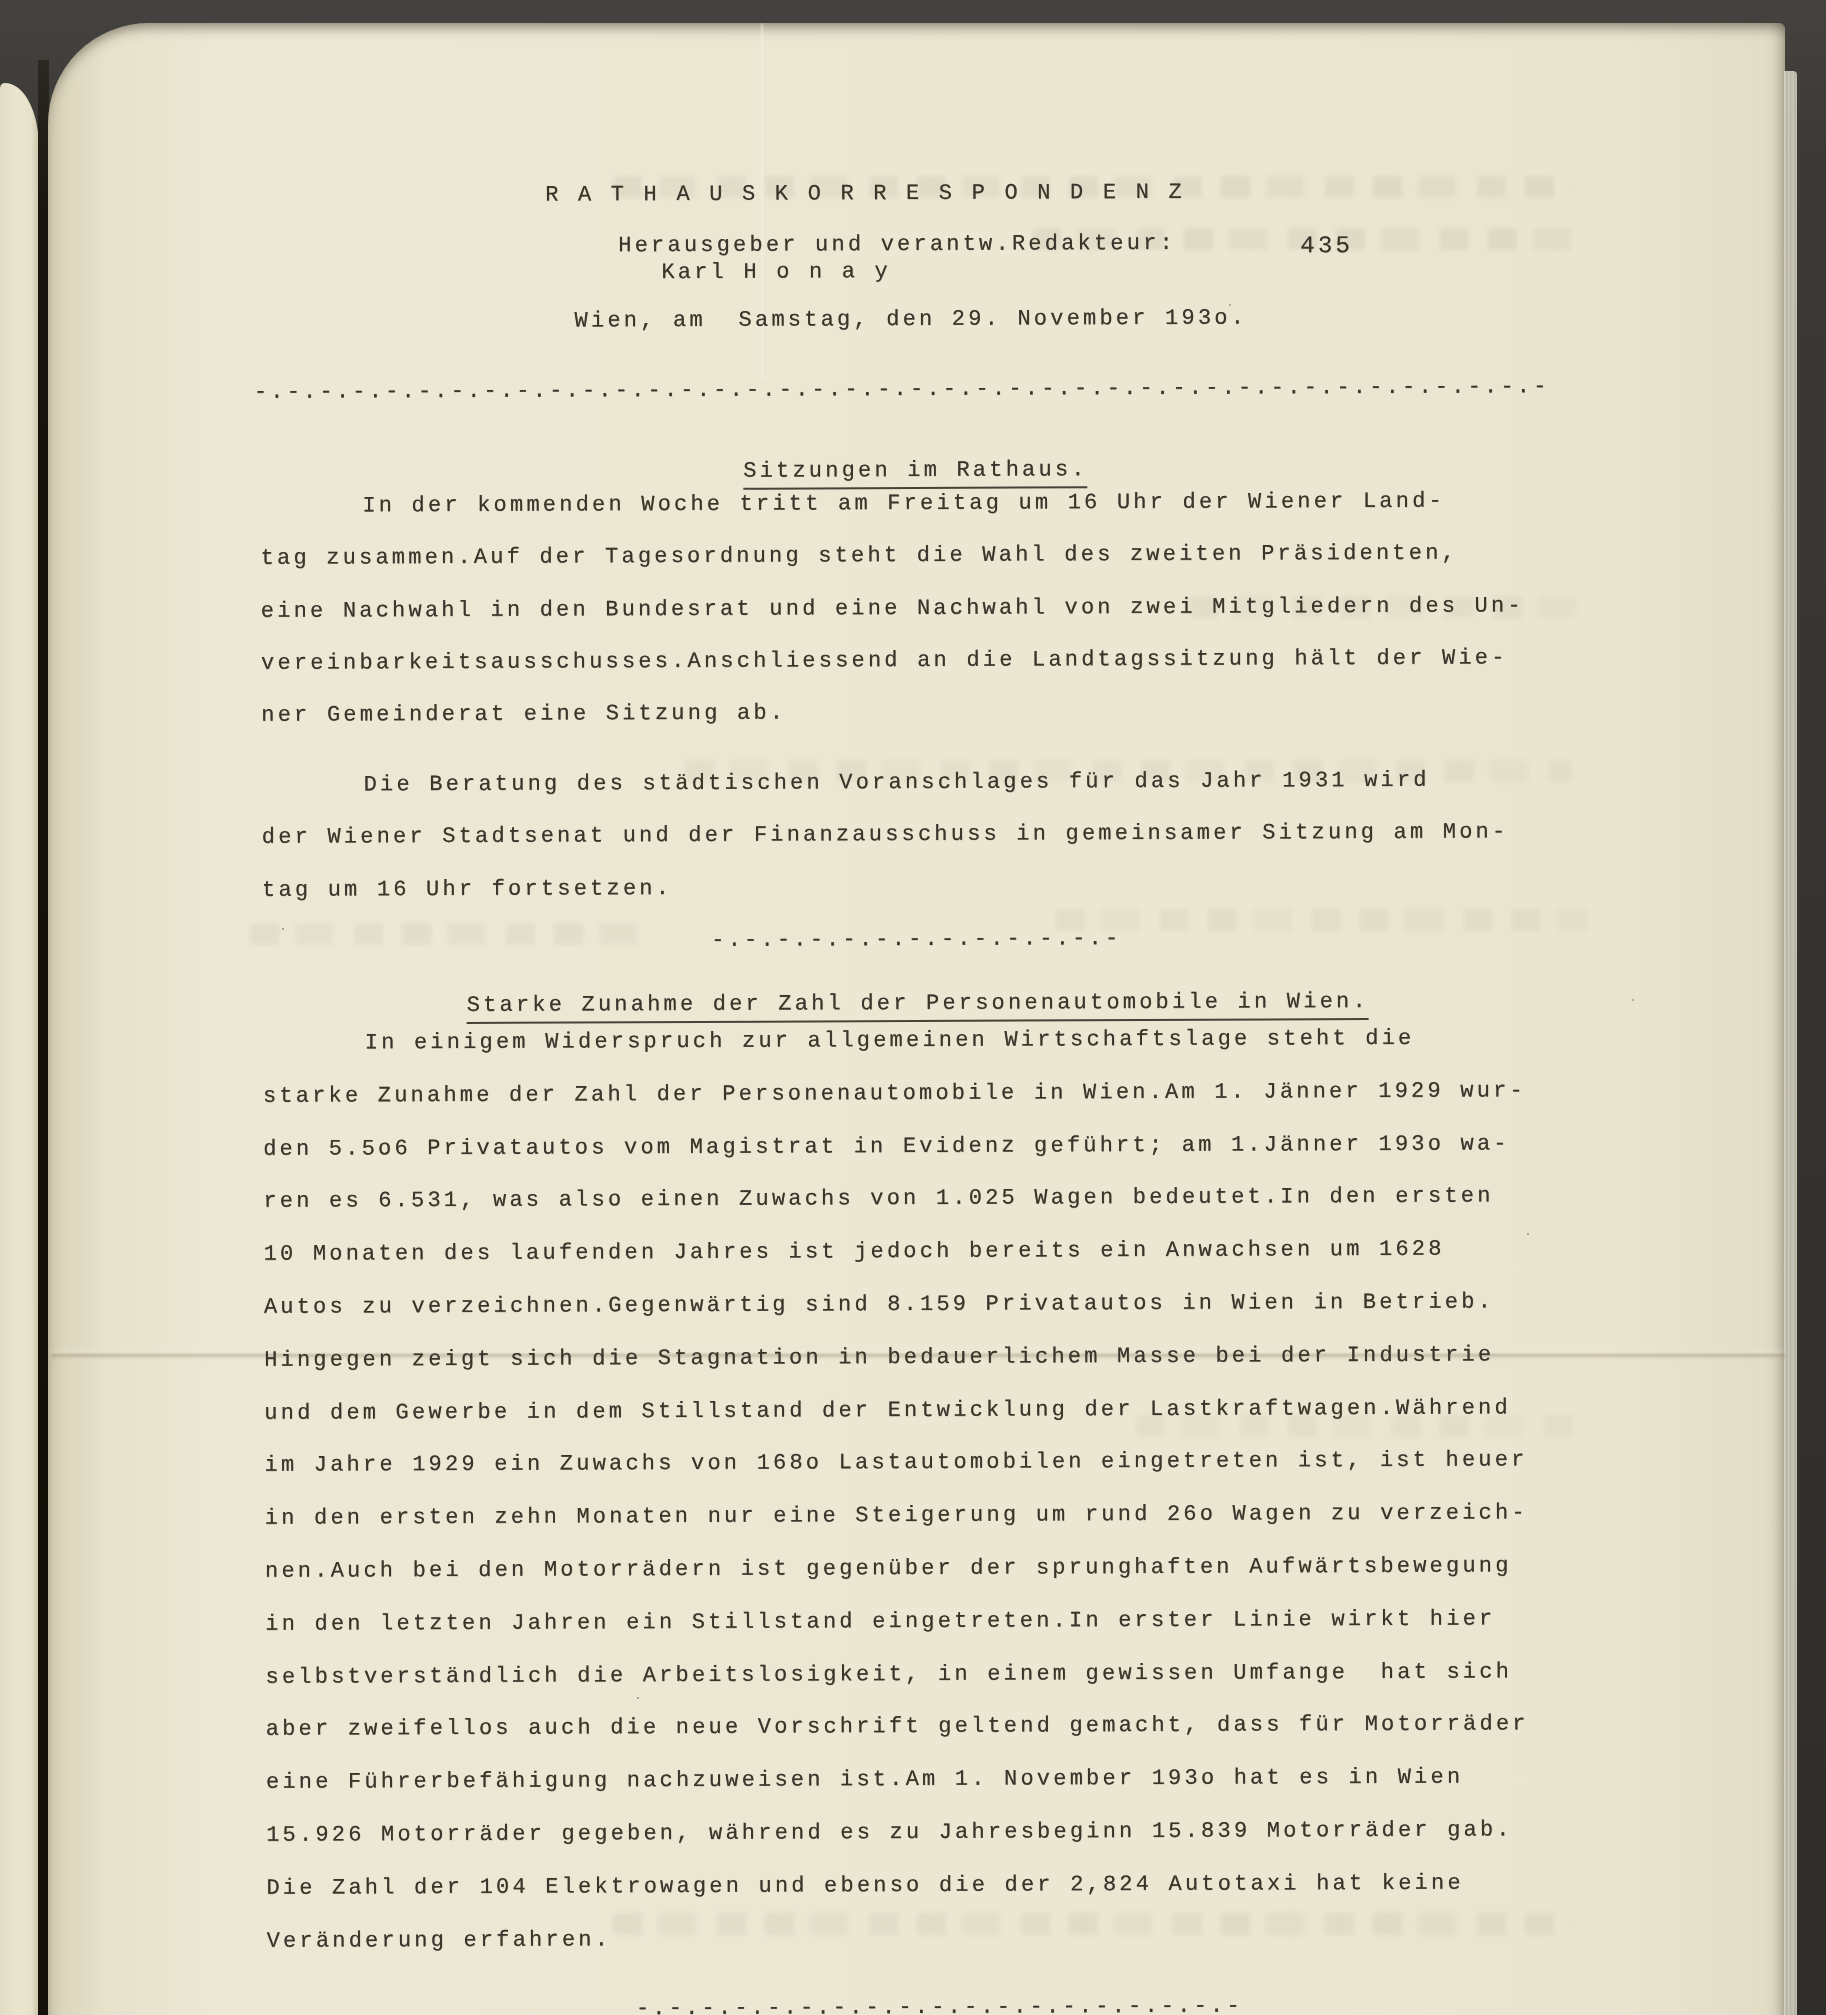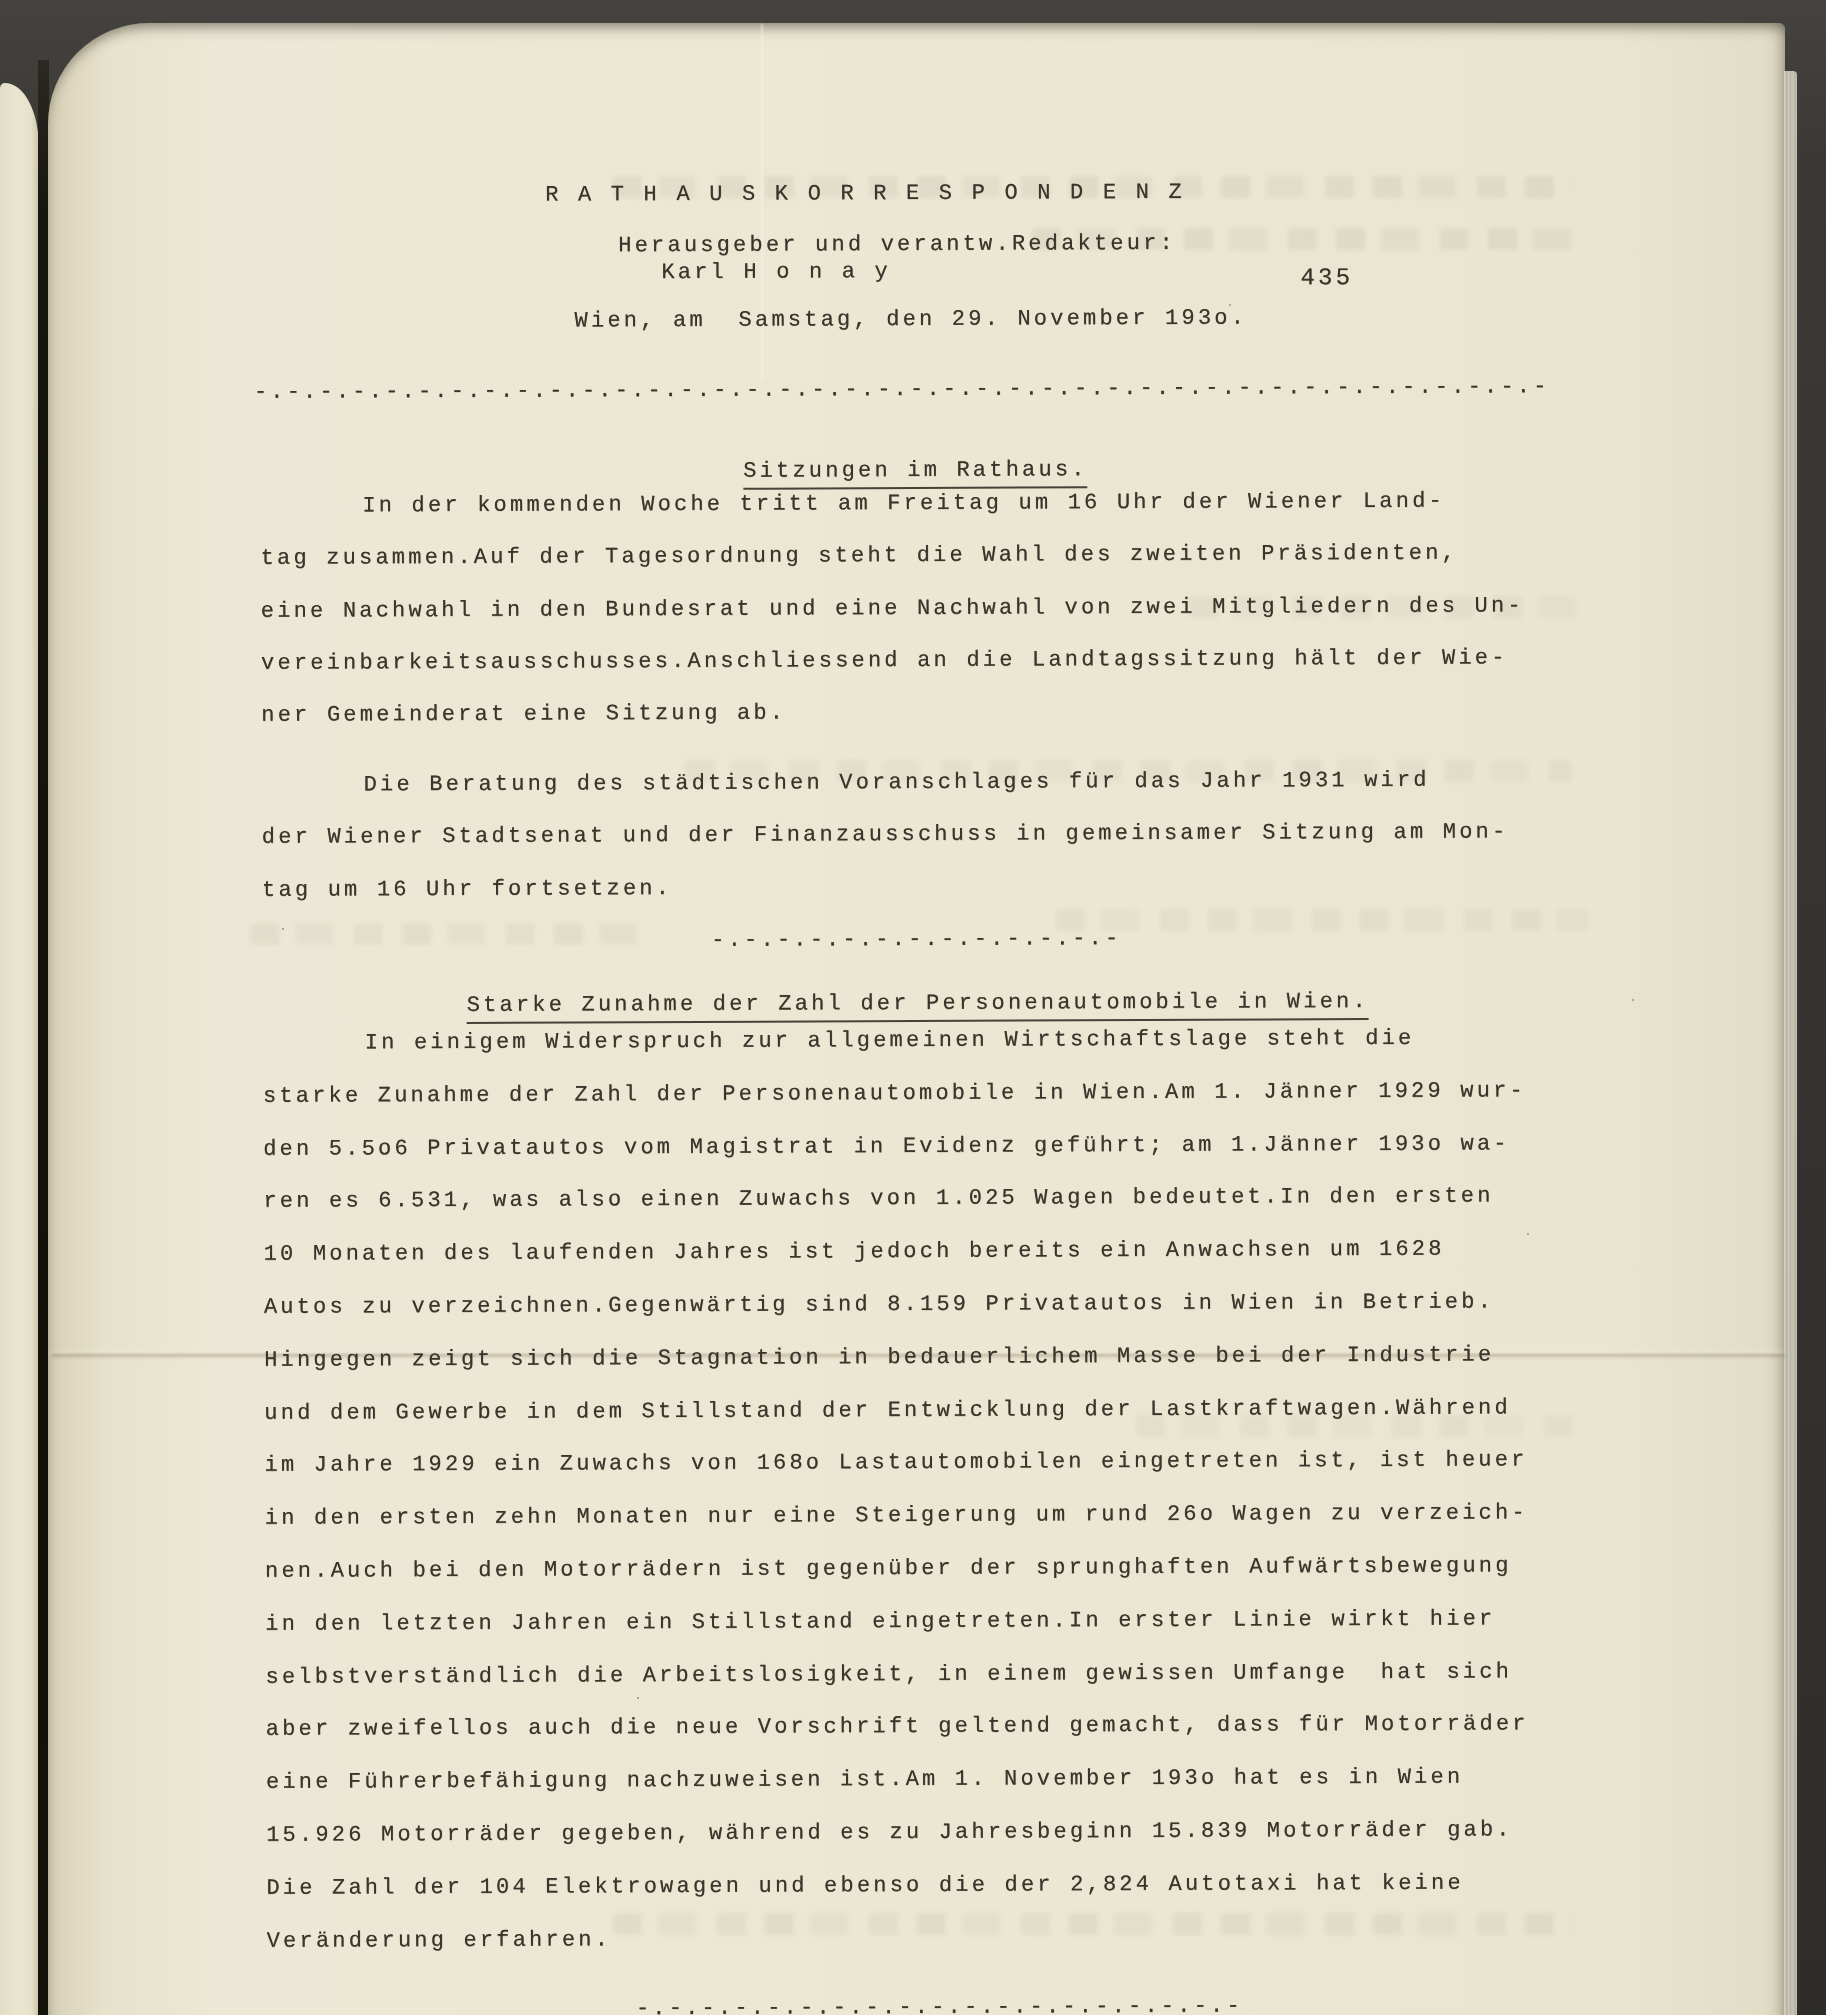--- a/index.html
+++ b/index.html
@@ -84,21 +84,21 @@
   <div class="speck" style="left:282px;top:928px;width:1.6px;height:1.6px;"></div>
   <div class="speck" style="left:1527px;top:1233px;width:2px;height:2.4px;"></div>
   <div class="speck" style="left:637px;top:1697px;width:1.6px;height:1.6px;"></div>
 
   <div class="speck" style="left:1632px;top:999px;width:2px;height:2px;"></div>
 
   <div class="content">
 
     <div class="tline center" style="top:181px;">R A T H A U S K O R R E S P O N D E N Z</div>
     <div class="tline" style="left:623px;top:232px;">Herausgeber und verantw.Redakteur:</div>
-    <div class="tline" style="left:1305px;top:234px;font-size:24px;margin-top:32px;">435</div>
+    <div class="tline" style="left:1305px;top:234px;font-size:24px;">435</div>
     <div class="tline" style="left:666px;top:259px;">Karl H o n a y</div>
     <div class="tline" style="left:579px;top:307px;">Wien, am  Samstag, den 29. November 193o.</div>
     <div class="tline" style="left:258px;top:377px;">-.-.-.-.-.-.-.-.-.-.-.-.-.-.-.-.-.-.-.-.-.-.-.-.-.-.-.-.-.-.-.-.-.-.-.-.-.-.-.-</div>
 
     <div class="tline center" style="top:433px;">
       <span class="uline">Sitzungen im Rathaus.</span>
     </div>
     <div class="tline ind" style="left:264px;top:491px;">In der kommenden Woche tritt am Freitag um 16 Uhr der Wiener Land-</div>
     <div class="tline" style="left:264px;top:543px;">tag zusammen.Auf der Tagesordnung steht die Wahl des zweiten Präsidenten,</div>
     <div class="tline" style="left:264px;top:596px;">eine Nachwahl in den Bundesrat und eine Nachwahl von zwei Mitgliedern des Un-</div>

